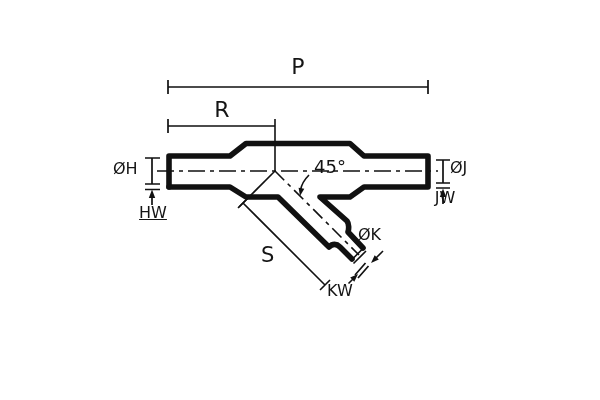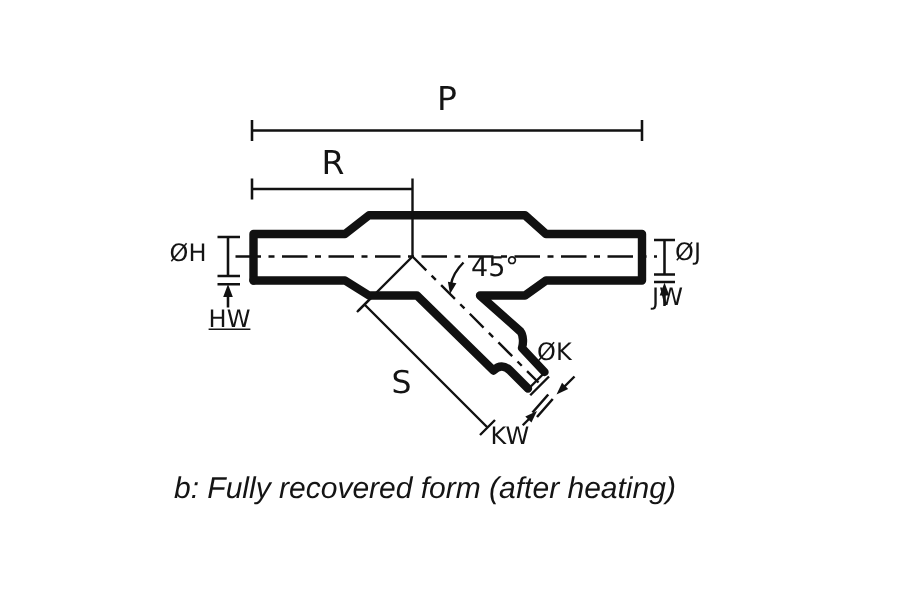--- a/index.html
+++ b/index.html
@@ -20,21 +20,21 @@
     user-select:none;
   }
   .lbl.big{font-size:22px;}
   .lbl.center{transform:translateX(-50%);}
   .lbl-p{left:298px;top:56px;}
   .lbl-r{left:222px;top:99px;}
   .lbl-oh{left:113px;top:161px;}
   .lbl-hw{left:153px;top:205px;text-decoration:underline;}
   .lbl-oj{left:450px;top:160px;}
   .lbl-jw{left:445px;top:190px;}
-  .lbl-angle{left:314px;top:170px;font-size:18px;}
+  .lbl-angle{left:314px;top:158px;font-size:18px;}
   .lbl-s{left:261px;top:245px;font-size:21px;}
   .lbl-ok{left:358px;top:227px;}
   .lbl-kw{left:327px;top:283px;}
   .caption{
     position:absolute;
     left:116px;top:315px;
     font-family:"Liberation Sans",sans-serif;
     font-style:italic;
     font-size:20px;
     color:#141414;
@@ -89,15 +89,14 @@
   <div class="lbl big center lbl-r">R</div>
   <div class="lbl lbl-oh">ØH</div>
   <div class="lbl center lbl-hw">HW</div>
   <div class="lbl lbl-oj">ØJ</div>
   <div class="lbl center lbl-jw">JW</div>
   <div class="lbl lbl-angle">45°</div>
   <div class="lbl lbl-s">S</div>
   <div class="lbl lbl-ok">ØK</div>
   <div class="lbl lbl-kw">KW</div>
 
-  <div class="caption">b: Fully recovered form (after heating)</div>
 
 </div>
 
 </body></html>

